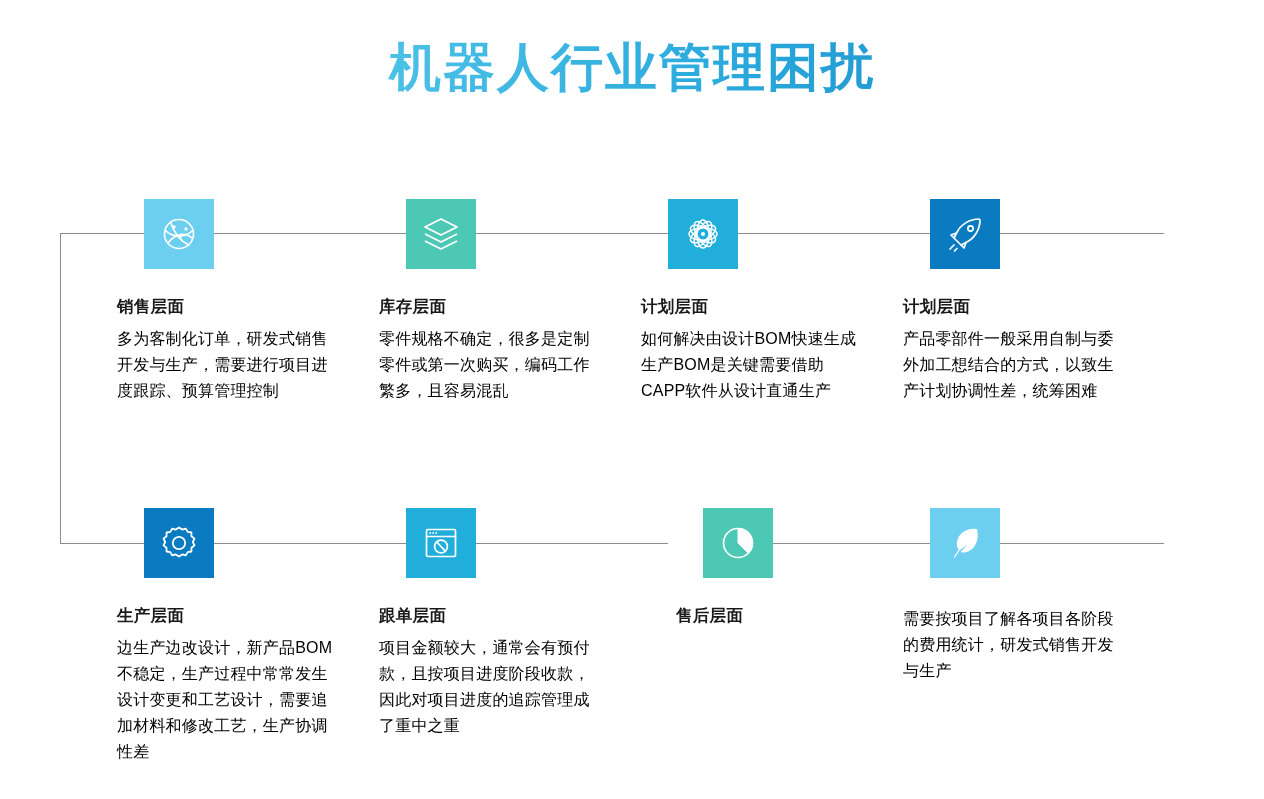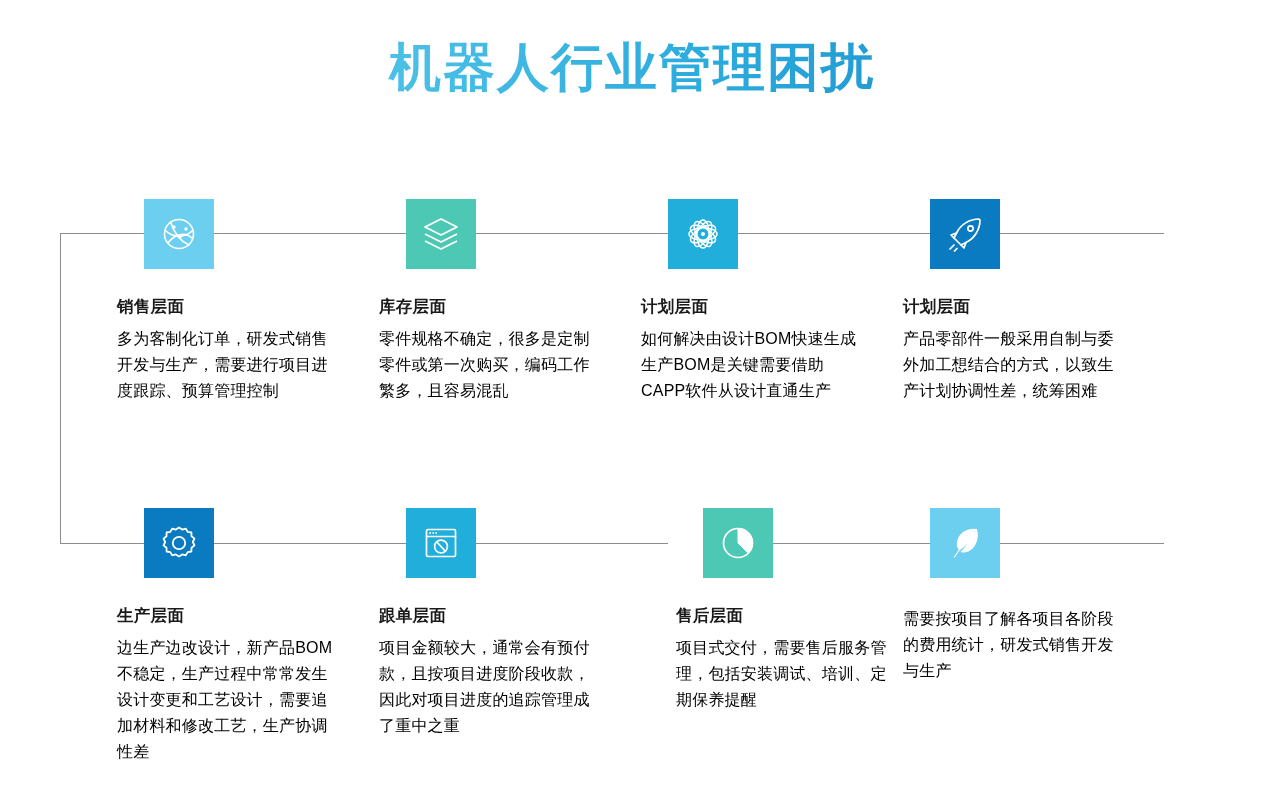--- a/index.html
+++ b/index.html
@@ -225,21 +225,20 @@
     <div class="icon-tile" style="background:#4DC8B5;">
       <svg width="40" height="40" viewBox="0 0 40 40">
         <g fill="none" stroke="#ffffff" stroke-width="1.7" stroke-linejoin="round">
           <circle cx="20" cy="20" r="14.5"></circle>
           <path d="M20 20 L20 5.5 A14.5 14.5 0 0 1 30.3 30.3 Z" fill="#ffffff" stroke="#ffffff" stroke-width="1"></path>
         </g>
       </svg>
     </div>
     <div class="card-body">
       <div class="card-title">售后层面</div>
-      <div class="card-text">项目式交付，需要售后服务管理，包括安装调试、培训、定期保养提醒</div>
     </div>
   </div>
 
   <div class="card" style="left:903px; top:508px;">
     <div class="icon-tile" style="background:#6DCFF0;">
       <svg width="40" height="40" viewBox="0 0 40 40">
         <g fill="#ffffff" stroke="#ffffff" stroke-width="1.2" stroke-linejoin="round" stroke-linecap="round">
           <path d="M31.5 6.5 C24 5.5, 16 9, 13.2 16.5 C11.6 20.8, 12.6 24.6, 14.6 26.6 C18.5 24.3, 22 20.5, 24.6 16.4 C23.2 21.2, 20.2 25.6, 16.4 28.6 C20.5 29.6, 26 27.6, 29.2 22.6 C32.4 17.6, 32.6 11, 31.5 6.5 Z"></path>
           <path d="M14.2 27 L9.5 34" fill="none"></path>
         </g>

